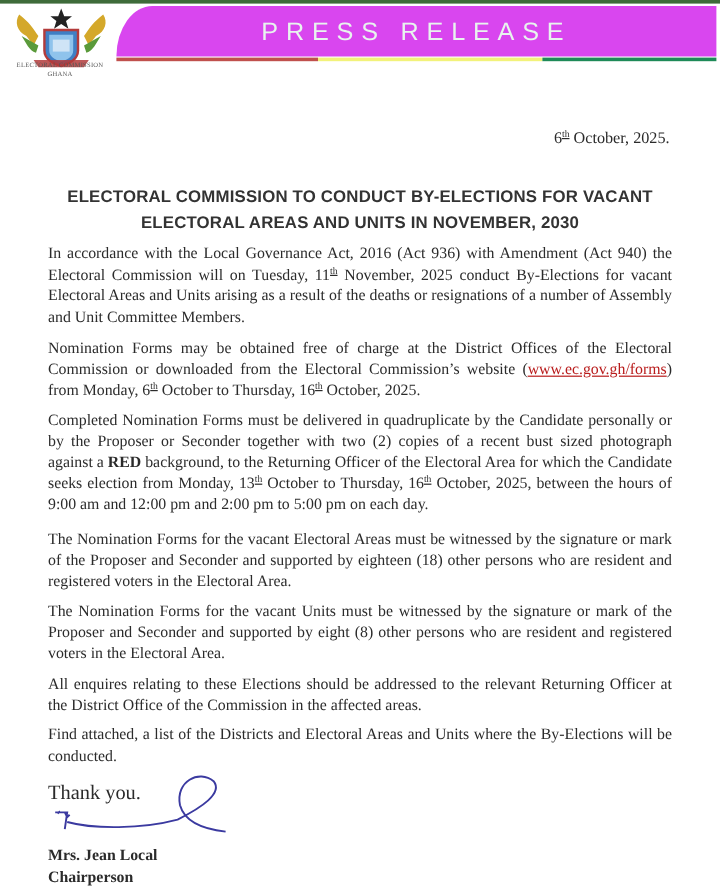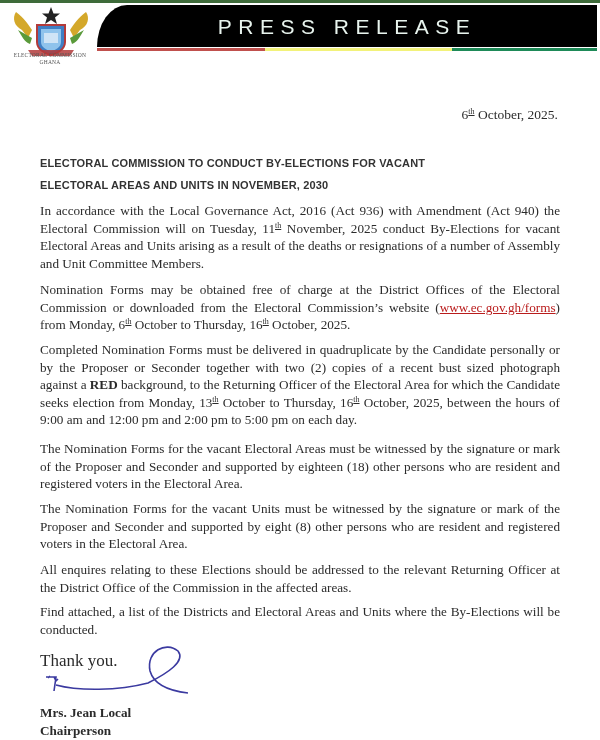--- a/index.html
+++ b/index.html
@@ -18,21 +18,21 @@
     position: absolute; left: 8px; top: 4px; width: 86px; height: 60px;
   }
   .logo-caption {
     position: absolute; left: 0; top: 52px; width: 100px;
     text-align: center; font-size: 5.5px; line-height: 7px;
     color: #555; letter-spacing: 0.2px;
     font-family: "Liberation Serif", serif;
   }
   .banner {
     position: absolute; left: 97px; top: 5px; width: 500px; height: 42px;
-    background: #000000;
+    background: #d946ef;
     border-top-left-radius: 30px 42px;
   }
   .banner-title {
     position: absolute; left: 0; right: 0; top: 10px;
     text-align: center; color: #e8f4ee;
     font-family: "Liberation Sans", sans-serif;
     font-size: 21px; letter-spacing: 6.5px; font-weight: normal;
   }
   .stripe {
     position: absolute; top: 48px; height: 3px;
@@ -41,22 +41,23 @@
   .stripe.yellow { left: 265px; width: 187px; background: #f2f27a; }
   .stripe.green { left: 452px; width: 145px; background: #1e8a58; }
   .date {
     position: absolute; right: 42px; top: 107px;
     font-size: 13.5px;
   }
   sup { font-size: 8px; vertical-align: 5px; line-height: 0; text-decoration: underline; }
   .headline {
     position: absolute; left: 40px; top: 152px; width: 520px;
     font-family: "Liberation Sans", sans-serif; font-weight: bold;
-    font-size: 11px; line-height: 22px; color: #333;
+    font-size: 14px; line-height: 22px; color: #333;
     letter-spacing: 0.15px;
+    text-align: center;
   }
   .para {
     position: absolute; left: 40px; width: 520px;
     font-size: 13.2px; line-height: 17.6px; text-align: justify;
     margin: 0;
   }
   .para b { font-weight: bold; margin-top: 12px; }
   .link { color: #b91c1c; text-decoration: underline; }
   .thanks { position: absolute; left: 40px; top: 651px; font-size: 17px; }
   .signature { position: absolute; left: 38px; top: 643px; width: 170px; height: 70px; }

